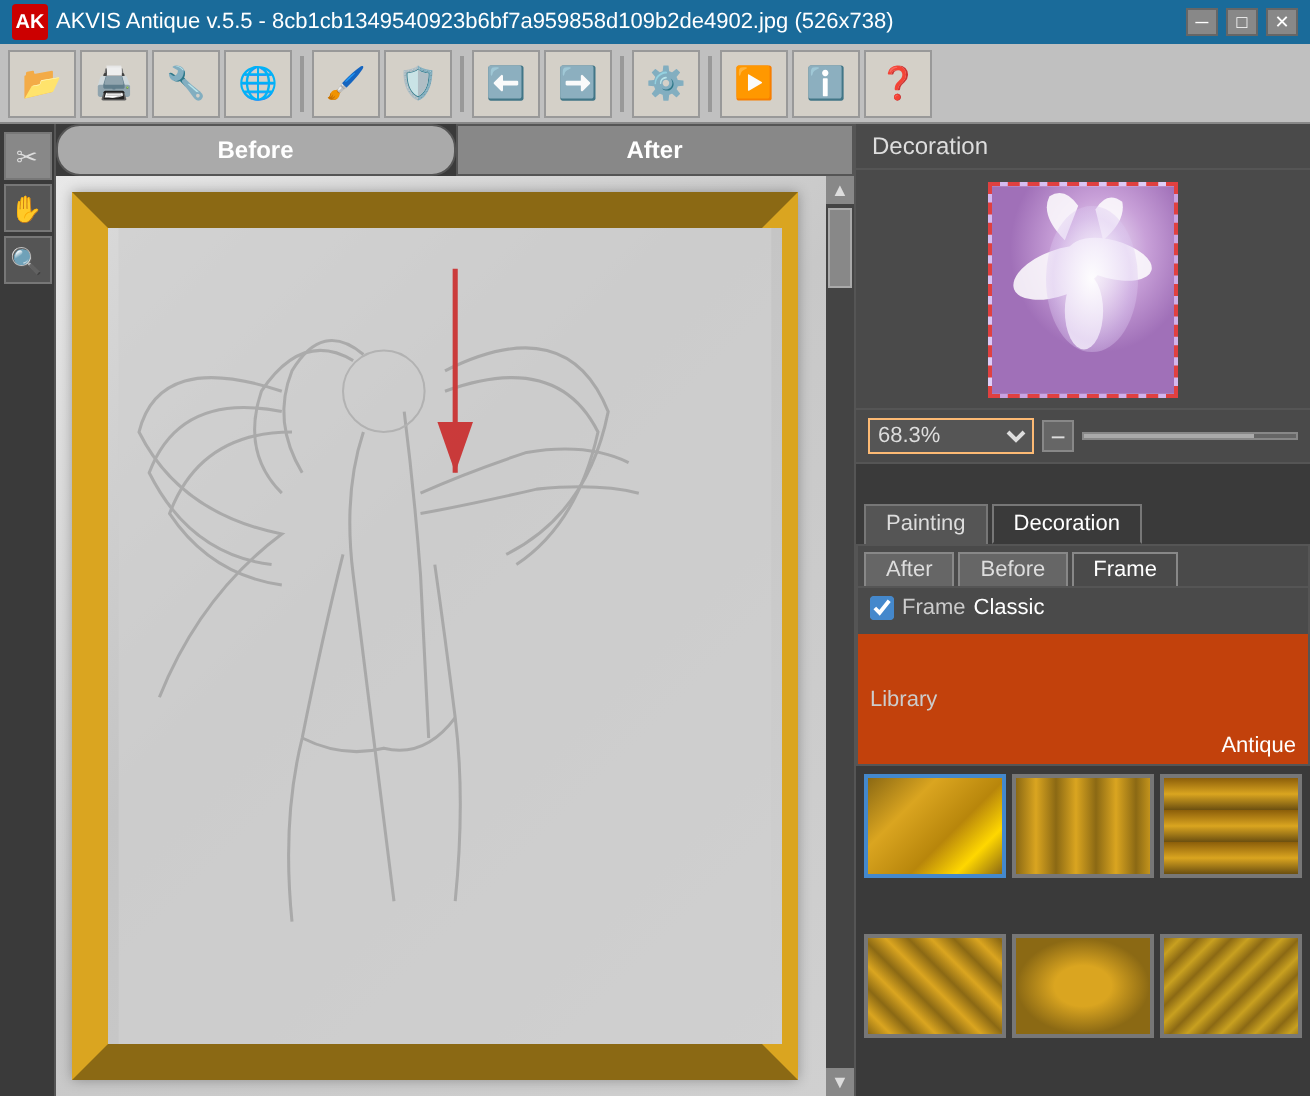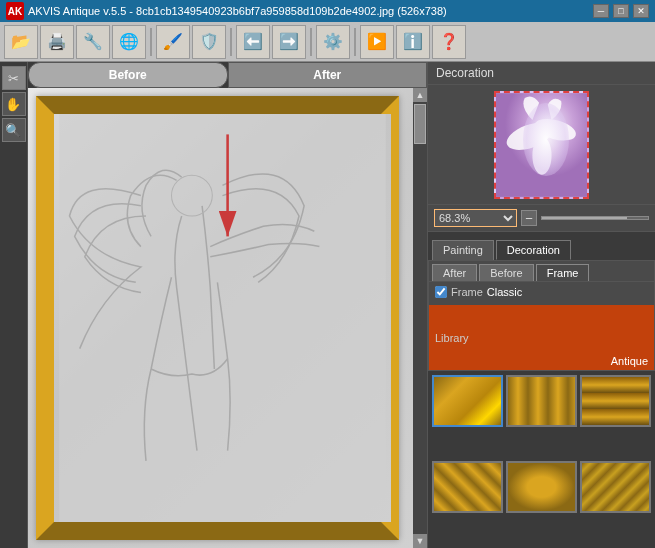--- a/index.html
+++ b/index.html
@@ -124,21 +124,21 @@
     #zoom-select {
       background: #555; color: #ddd; border: 1px solid #fdba74; padding: 1px 0;
       font-size: 11px; width: 83px; cursor: pointer;
     }
     #zoom-minus { width: 16px; height: 16px; background: #666; border: 1px solid #888; display:flex; align-items:center; justify-content:center; cursor:pointer; font-size:13px; color:#ddd; }
     #zoom-slider { flex: 1; height: 4px; background: #666; position: relative; border: 1px solid #888; }
     #zoom-slider-fill { width: 80%; height: 100%; background: #aaa; }
 
     
     #effect-tabs {
-      display: flex; padding: 8px 4px 0; gap: 2px; background: #3a3a3a;
+      display: flex; padding: 20px 4px 0; gap: 2px; background: #3a3a3a;
     }
     .effect-tab {
       padding: 3px 10px; background: #555; border: 1px solid #777; border-bottom: none;
       cursor: pointer; font-size: 11px; color: #ddd;
     }
     .effect-tab.active { background: #3a3a3a; color: #fff; border-bottom: 1px solid #3a3a3a; }
 
     
     #sub-tabs-area { background: #4a4a4a; border: 1px solid #555; margin: 0; }
     #sub-tabs {

